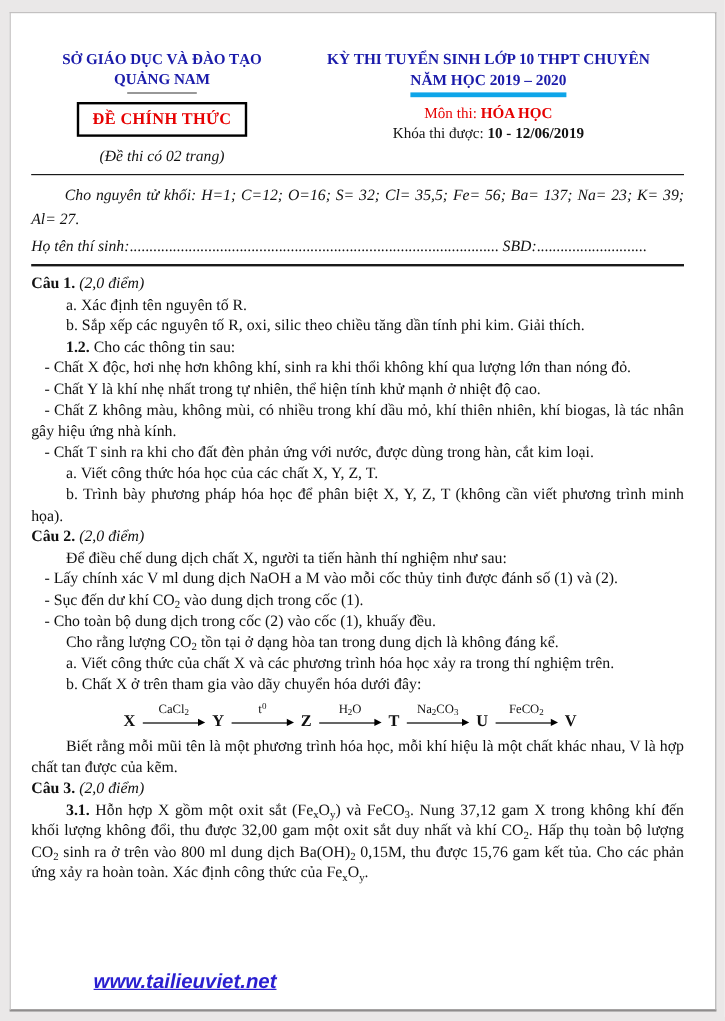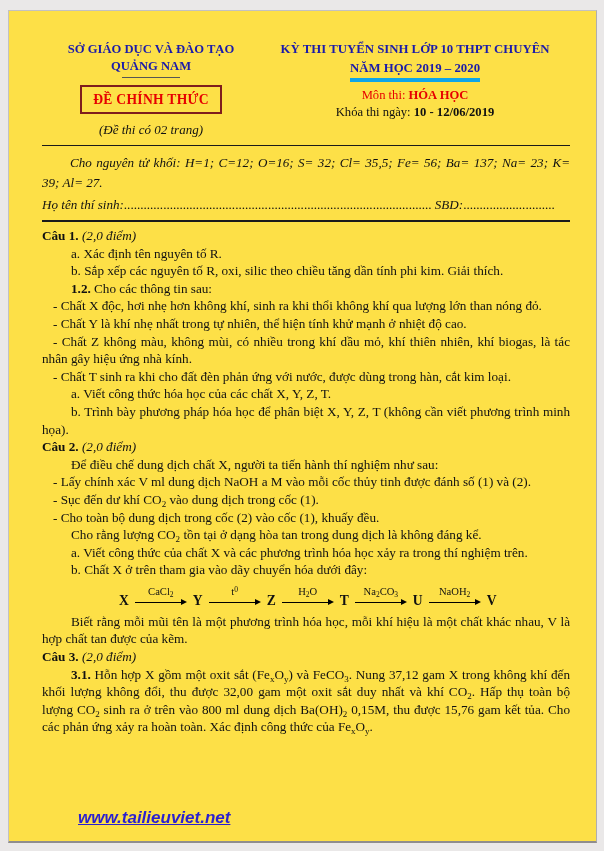--- a/index.html
+++ b/index.html
@@ -7,39 +7,39 @@
     width:604px;height:851px;
     background:#eae8e8;
     font-family:"Liberation Serif","DejaVu Serif",serif;
     color:#111;
     position:relative;
   }
   .page{
     position:absolute;left:8px;top:10px;
     width:589px;height:833px;
     box-sizing:border-box;
-    background:#fde047;
+    background:#ffffff;
     border:1px solid #c3c1c1;
     border-bottom:2px solid #8f8d8d;
     border-right-color:#b0aeae;
-    padding:30px 26px 0 33px;
+    padding:30px 26px 0 17px;
   }
   .b{font-weight:bold;}
   .i{font-style:italic;}
   sub,sup{font-size:9px;line-height:0;}
   sub{vertical-align:-3px;}
   sup{vertical-align:4px;}
 
   
   .hdr{display:flex;align-items:flex-start;}
   .hdr-left{width:218px;text-align:center;flex:none;}
   .hdr-right{flex:1;text-align:center;}
   .dept1,.dept2{color:#1b1baa;font-weight:bold;font-size:12.6px;line-height:17px;}
   .u-line{width:58px;height:1px;background:#555;margin:2px auto 7px;}
-  .stamp-box{display:inline-block;border:2px solid #7f1d1d;padding:3px 11px 4px;}
+  .stamp-box{display:inline-block;border:2px solid #000000;padding:3px 11px 4px;}
   .stamp{color:#e60000;font-weight:bold;font-size:13.6px;letter-spacing:.3px;}
   .hdr-note{font-style:italic;font-size:13px;margin-top:8px;}
   .title1{color:#1b1baa;font-weight:bold;font-size:12.8px;line-height:17px;}
   .title2-wrap{line-height:17px;}
   .title2{color:#1b1baa;font-weight:bold;font-size:12.8px;display:inline-block;border-bottom:4px solid #0ea5e9;padding-bottom:1px;}
   .subject{color:#e60000;font-size:12.6px;margin-top:5px;line-height:17px;}
   .dur{font-size:12.4px;line-height:17px;}
   .kdate{font-size:12.6px;line-height:17px;}
 
   .rule1{height:1px;background:#1a1a1a;margin:7px 0 7px;}
@@ -90,21 +90,21 @@
         <span class="stamp">ĐỀ CHÍNH THỨC</span>
       </div>
       <div class="hdr-note">(Đề thi có 02 trang)</div>
     </div>
     <div class="hdr-right">
       <div class="title1">KỲ THI TUYỂN SINH LỚP 10 THPT CHUYÊN</div>
       <div class="title2-wrap">
         <span class="title2">NĂM HỌC 2019 – 2020</span>
       </div>
       <div class="subject"><span>Môn thi: </span><span class="b">HÓA HỌC</span></div>
-      <div class="kdate"><span>Khóa thi ngày: </span><span class="b">10 - 12/06/2019</span></div>
+      <div class="kdate"><span>Khóa thi được: </span><span class="b">10 - 12/06/2019</span></div>
     </div>
   </div>
 
   <div class="rule1"></div>
 
   <div class="pre">
     <p class="p-masses"><span class="i">Cho nguyên tử khối: H=1; C=12; O=16; S= 32; Cl= 35,5; Fe= 56; Ba= 137; Na= 23; K= 39; Al= 27.</span></p>
     <p class="p-name"><span class="i">Họ tên thí sinh:</span><span>..............................................................................................</span><span class="i">  SBD:</span><span>............................</span></p>
   </div>
 
@@ -146,21 +146,21 @@
           <span class="rx-lbl"><span>H</span><sub>2</sub><span>O</span></span>
           <span class="rx-arrow"></span>
         </span>
       <span class="sp">T</span>
       <span class="rx">
           <span class="rx-lbl"><span>Na</span><sub>2</sub><span>CO</span><sub>3</sub></span>
           <span class="rx-arrow"></span>
         </span>
       <span class="sp">U</span>
       <span class="rx">
-          <span class="rx-lbl"><span>NaOH</span><sub>2</sub></span>
+          <span class="rx-lbl"><span>FeCO</span><sub>2</sub></span>
           <span class="rx-arrow"></span>
         </span>
       <span class="sp">V</span>
     </div>
 
     <p class="ind just"><span>Biết rằng mỗi mũi tên là một phương trình hóa học, mỗi khí hiệu là một chất khác nhau, V là hợp chất tan được của kẽm.</span></p>
     <p><span class="b">Câu 3. </span><span class="i">(2,0 điểm)</span></p>
     <p class="ind just"><span class="b">3.1.</span><span> Hỗn hợp X gồm một oxit sắt (Fe</span><sub>x</sub><span>O</span><sub>y</sub><span>) và FeCO</span><sub>3</sub><span>. Nung 37,12 gam X trong không khí đến khối lượng không đổi, thu được 32,00 gam một oxit sắt duy nhất và khí CO</span><sub>2</sub><span>. Hấp thụ toàn bộ lượng CO</span><sub>2</sub><span> sinh ra ở trên vào 800 ml dung dịch Ba(OH)</span><sub>2</sub><span> 0,15M, thu được 15,76 gam kết tủa. Cho các phản ứng xảy ra hoàn toàn. Xác định công thức của Fe</span><sub>x</sub><span>O</span><sub>y</sub><span>.</span></p>
   </div>
 

